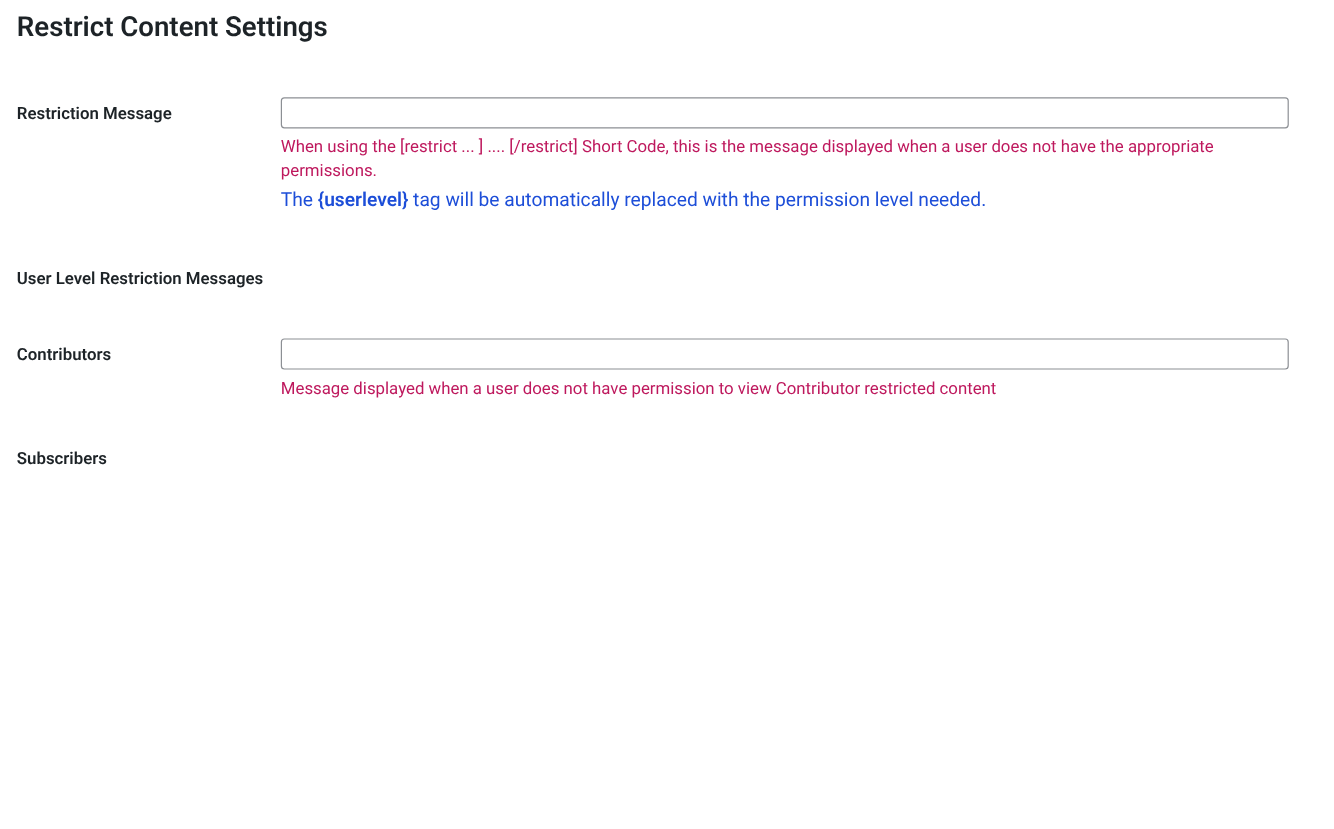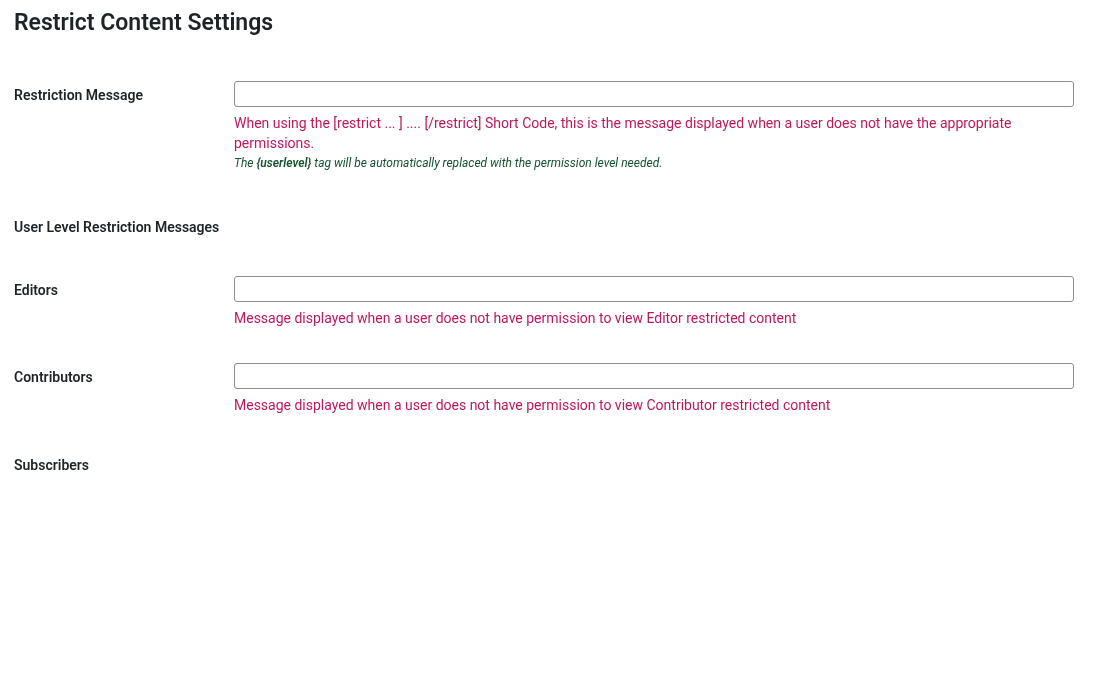--- a/index.html
+++ b/index.html
@@ -63,24 +63,23 @@
       height: 26px;
     }
     p.description {
       font-size: 14px;
       color: #be185d;
       margin-top: 6px;
       line-height: 1.45;
       max-width: 840px;
     }
     p.description.small {
-      font-size: 12px;
-      color: #14532d;
+      font-size: 16px;
+      color: #1d4ed8;
       margin-top: 2px;
-      font-style: italic;
     }
     span.tag {
       font-weight: 600;
     }
   </style>
 </head>
 <body>
 
 <h1 class="page-title">Restrict Content Settings</h1>
 
@@ -98,27 +97,20 @@
       </td>
     </tr>
 
     <tr>
       <th class="section-row" colspan="2">
         <h2 class="section-heading">User Level Restriction Messages</h2>
       </th>
     </tr>
 
 
-    <tr>
-      <th>Editors</th>
-      <td>
-        <input type="text" class="regular-text" value="" style="">
-        <p class="description">Message displayed when a user does not have permission to view Editor restricted content</p>
-      </td>
-    </tr>
 
 
     <tr>
       <th>Contributors</th>
       <td>
         <input type="text" class="regular-text" value="" style="">
         <p class="description">Message displayed when a user does not have permission to view Contributor restricted content</p>
       </td>
     </tr>
 

